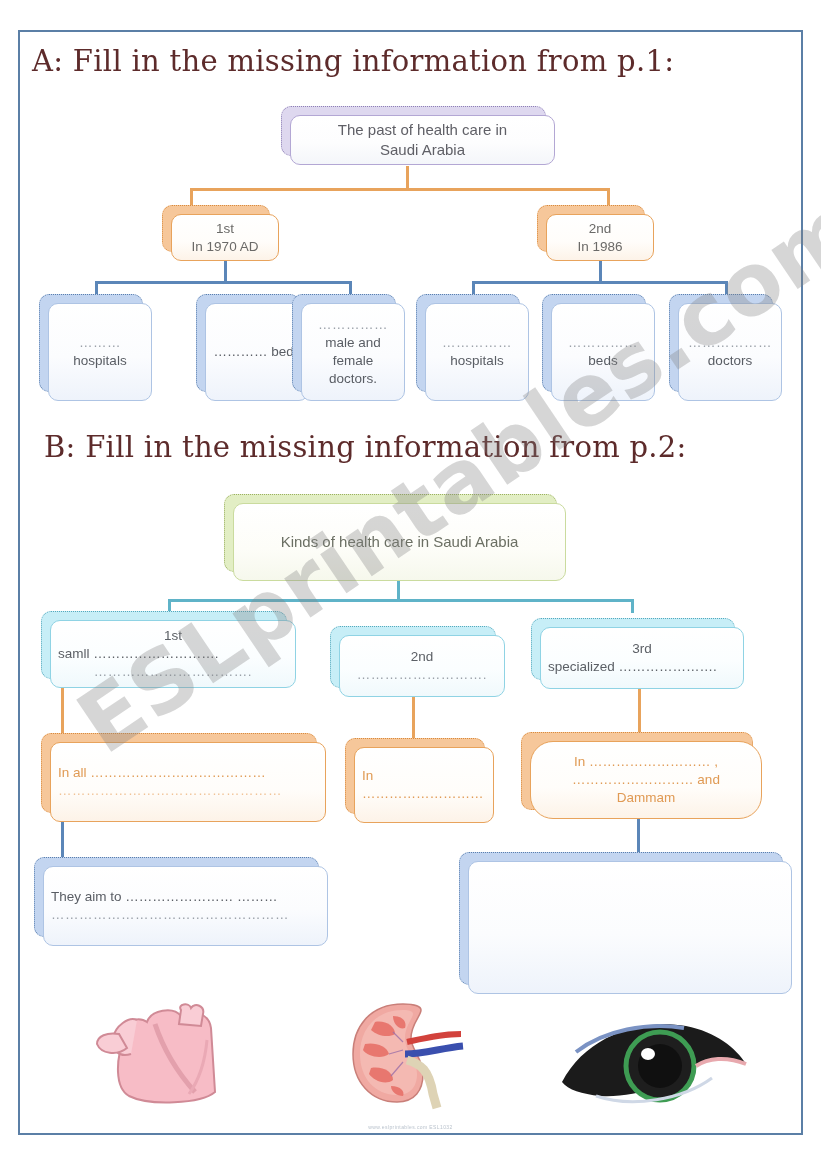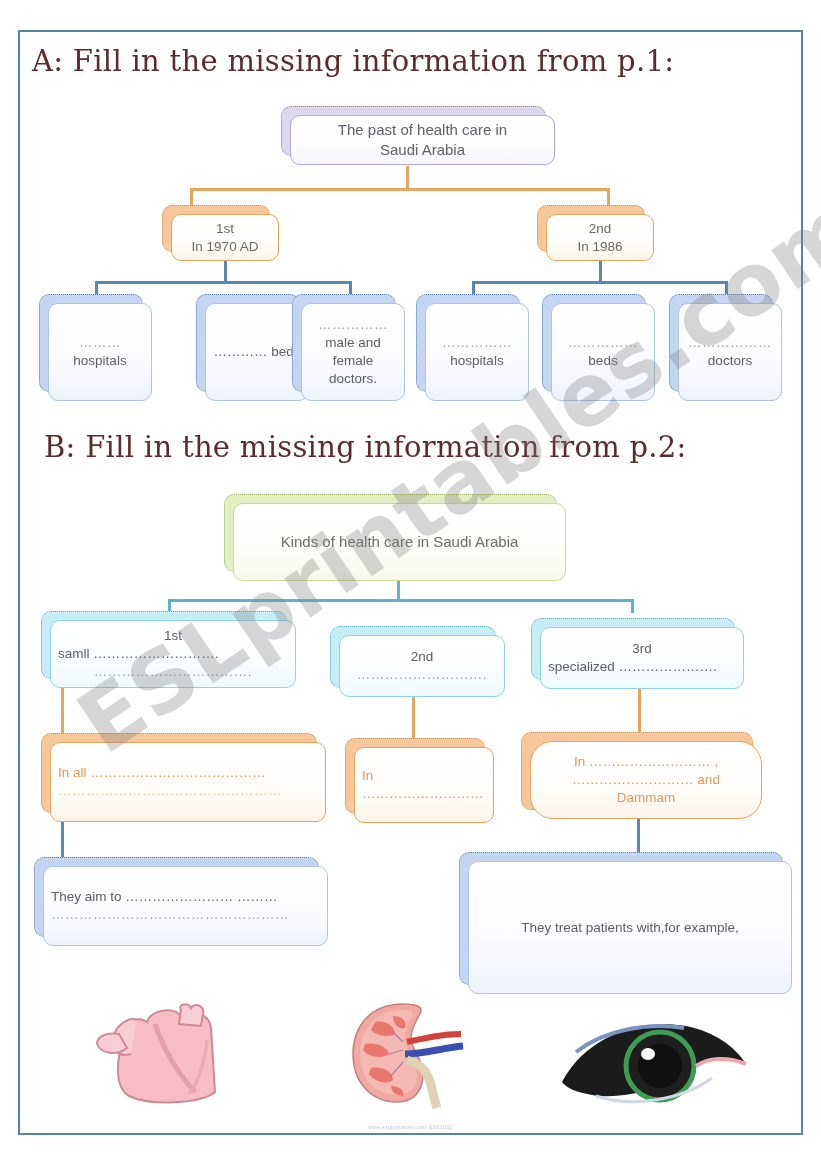--- a/index.html
+++ b/index.html
@@ -273,21 +273,20 @@
   <div class="shadow"></div>
   <div class="card">
     <span class="ln">They aim to ……………………  ………</span>
     <span class="ln dots">……………………………………………</span>
   </div>
 </div>
 
 <div class="node n-blue" style="left:459px;top:852px;width:324px;height:133px;">
   <div class="shadow"></div>
   <div class="card">
-    <span class="ln">They treat patients with,for example,</span>
   </div>
 </div>
 
 <div class="illus" style="left:85px;top:1000px;">
   <svg width="160" height="110" viewBox="0 0 160 110">
     <g stroke="#d08a96" stroke-width="2" fill="#f6b9c4">
       <path d="M40,36 C34,24 52,14 62,22 C66,10 88,6 96,16 C104,8 124,12 126,28
                L130,92 C116,104 64,106 44,96 C30,88 30,60 40,36 Z" fill="#f7bcc6"></path>
       <path d="M52,20 C44,16 30,26 28,38 C26,50 34,58 46,54" fill="#f9cdd5"></path>
       <path d="M12,44 C12,36 22,32 34,34 L42,48 C32,56 16,54 12,44 Z" fill="#f9cdd5"></path>

